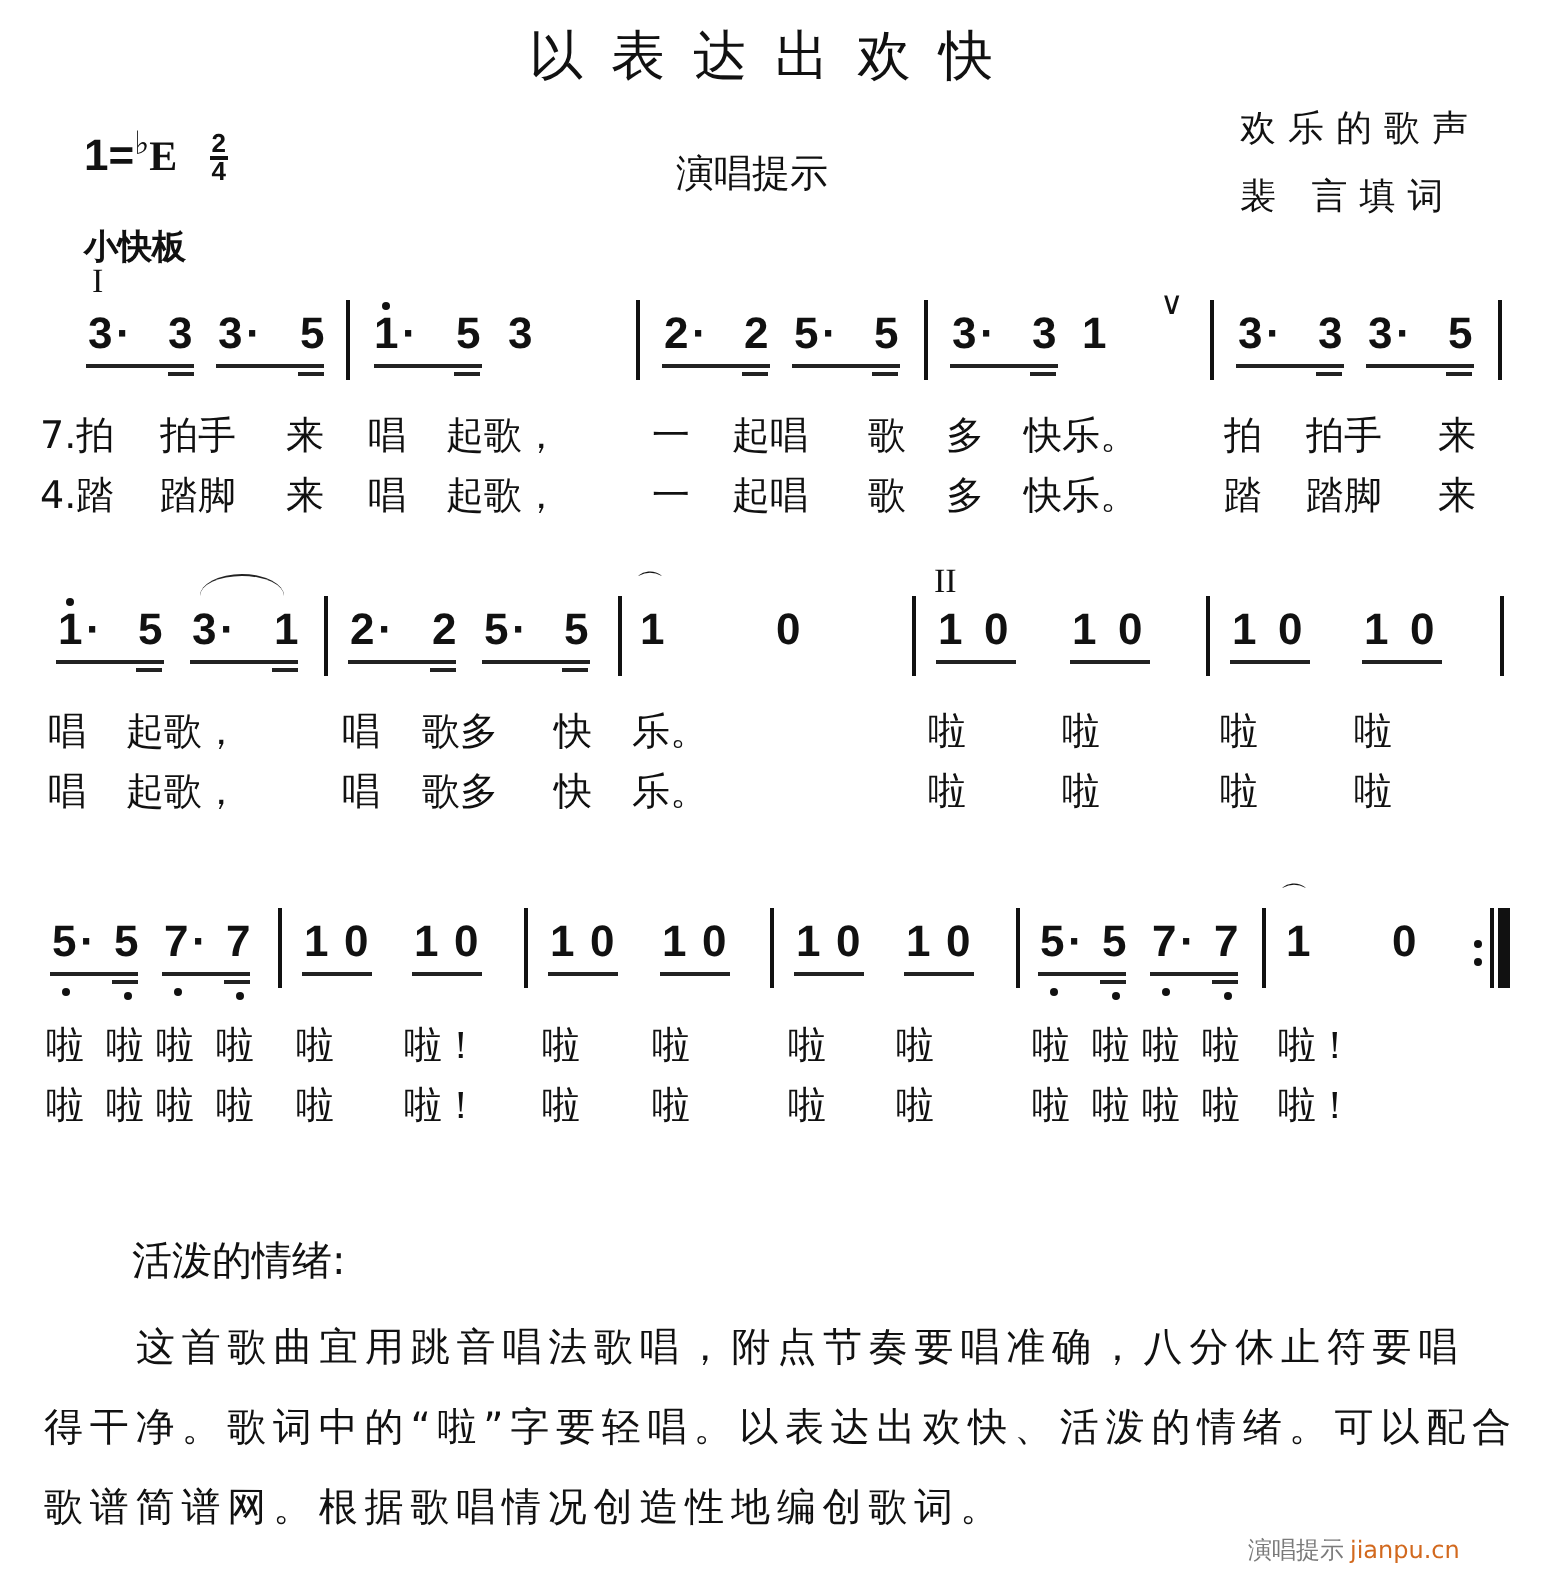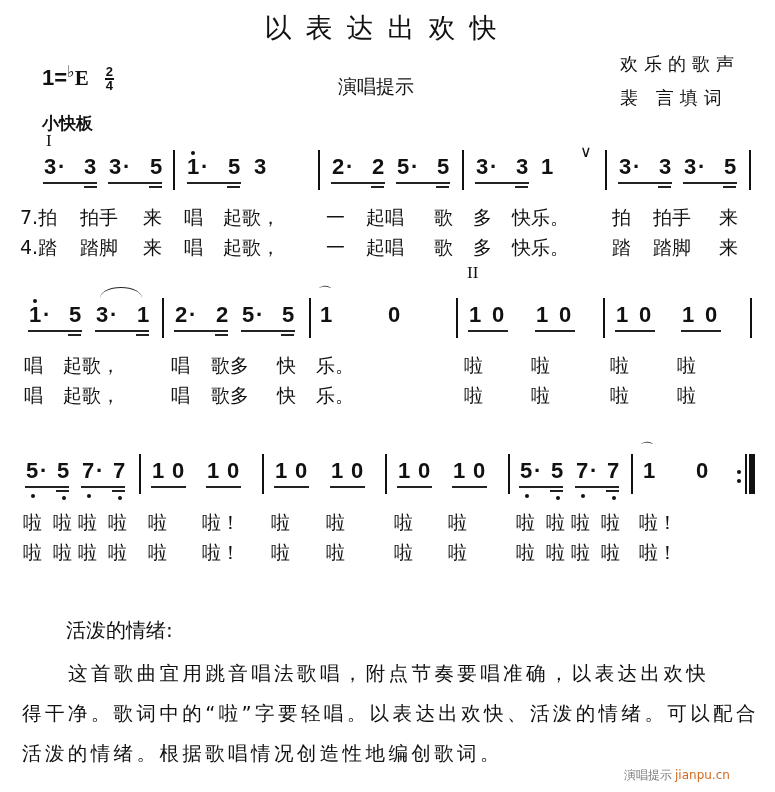--- a/index.html
+++ b/index.html
@@ -136,21 +136,21 @@
   <span class="lyric" style="left:326px;top:235px">一</span>
   <span class="lyric" style="left:366px;top:235px">起唱</span>
   <span class="lyric" style="left:434px;top:235px">歌</span>
   <span class="lyric" style="left:473px;top:235px">多</span>
   <span class="lyric" style="left:512px;top:235px">快乐。</span>
   <span class="lyric" style="left:612px;top:235px">踏</span>
   <span class="lyric" style="left:653px;top:235px">踏脚</span>
   <span class="lyric" style="left:719px;top:235px">来</span>
 </div>
 
-<div class="abs voice-mark" style="left:467px;top:263px">II</div>
+<div class="abs voice-mark" style="left:467px;top:281px">II</div>
 <div class="staff" style="top:296px">
   <div class="hi" style="left:33px;top:3px"></div>
   <span class="note" style="left:29px">1</span>
   <span class="note" style="left:43px">·</span>
   <span class="note" style="left:69px">5</span>
   <div class="ul" style="left:28px;width:54px;top:34px"></div>
     <div class="ul" style="left:68px;width:13px;top:38px"></div>
   <div class="slur" style="left:100px;width:42px;top:-9px"></div>
   <span class="note" style="left:96px">3</span>
   <span class="note" style="left:110px">·</span>
@@ -307,20 +307,20 @@
   <span class="lyric" style="left:448px;top:540px">啦</span>
   <span class="lyric" style="left:516px;top:540px">啦</span>
   <span class="lyric" style="left:546px;top:540px">啦</span>
   <span class="lyric" style="left:571px;top:540px">啦</span>
   <span class="lyric" style="left:601px;top:540px">啦</span>
   <span class="lyric" style="left:639px;top:540px">啦！</span>
 </div>
 
 <div class="abs tips-head">活泼的情绪:</div>
 <div class="tips">
-  <p style="left:68px;top:660px">这首歌曲宜用跳音唱法歌唱，附点节奏要唱准确，以表达出欢快</p>
+  <p style="left:68px;top:660px">这首歌曲宜用跳音唱法歌唱，附点节奏要唱准确，八分休止符要唱</p>
   <p style="left:22px;top:700px">得干净。歌词中的“啦”字要轻唱。以表达出欢快、活泼的情绪。可以配合</p>
-  <p style="left:22px;top:740px">活泼的情绪。根据歌唱情况创造性地编创歌词。</p>
+  <p style="left:22px;top:740px">歌谱简谱网。根据歌唱情况创造性地编创歌词。</p>
 </div>
 
 <div class="abs watermark">
   <span>演唱提示</span><span class="site">jianpu.cn</span>
 </div>
 
 </body></html>

